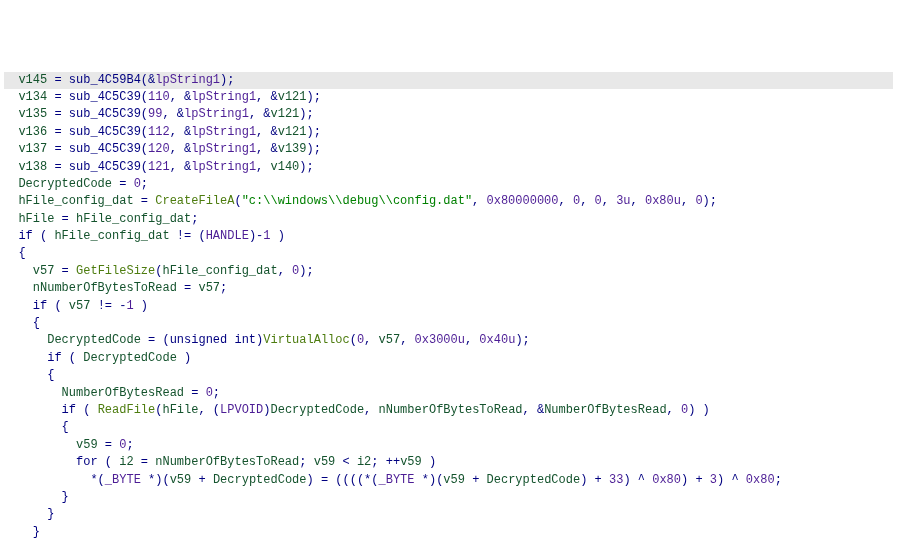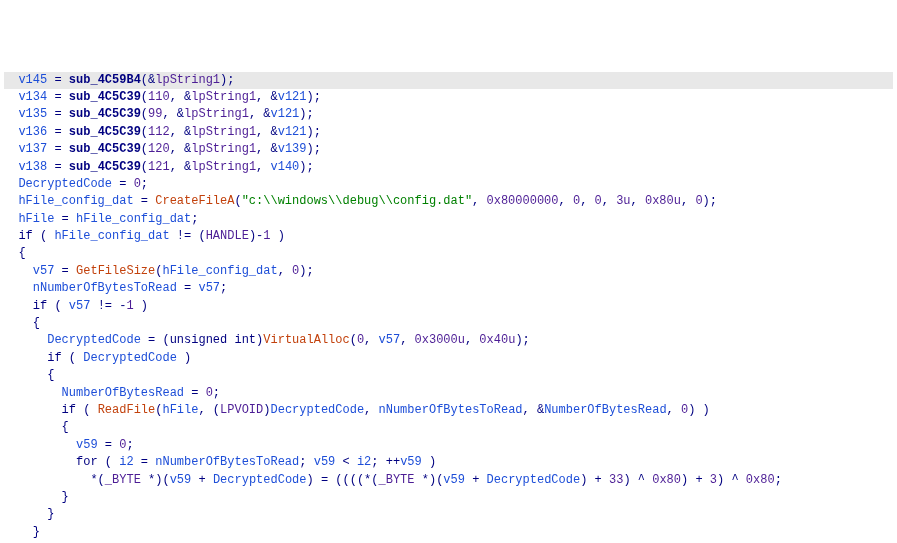--- a/index.html
+++ b/index.html
@@ -9,25 +9,25 @@
     line-height: 1.45;
     background: #ffffff;
     color: #000080;
     white-space: pre;
     padding: 2px 4px;
     overflow: auto;
     width: 897px;
     height: 543px;
   }
   .hl-line { background: #e8e8e8; display: block; width: 100%; }
-  .var { color: #1d4ed8; margin-top: 7px; }
+  .var { color: #14532d; margin-top: 7px; }
   .num { color: #4c1d95; }
   .kw  { color: #000080; }
-  .func{ color: #000080; font-weight: bold; }
-  .api { color: #c2410c; }
+  .func{ color: #000080; }
+  .api { color: #4d7c0f; }
   .str { color: #008000; }
   .gvar{ color: #4c1d95; }
 </style>
 </head>
 <body>
 
 
 
 <div id="code-root"><div class="hl-line">  <span class="var">v145</span><span class="kw"> = </span><span class="func">sub_4C59B4</span><span class="kw">(&amp;</span><span class="gvar">lpString1</span><span class="kw">);</span></div><div>  <span class="var">v134</span><span class="kw"> = </span><span class="func">sub_4C5C39</span><span class="kw">(</span><span class="num">110</span><span class="kw">, &amp;</span><span class="gvar">lpString1</span><span class="kw">, &amp;</span><span class="var">v121</span><span class="kw">);</span></div><div>  <span class="var">v135</span><span class="kw"> = </span><span class="func">sub_4C5C39</span><span class="kw">(</span><span class="num">99</span><span class="kw">, &amp;</span><span class="gvar">lpString1</span><span class="kw">, &amp;</span><span class="var">v121</span><span class="kw">);</span></div><div>  <span class="var">v136</span><span class="kw"> = </span><span class="func">sub_4C5C39</span><span class="kw">(</span><span class="num">112</span><span class="kw">, &amp;</span><span class="gvar">lpString1</span><span class="kw">, &amp;</span><span class="var">v121</span><span class="kw">);</span></div><div>  <span class="var">v137</span><span class="kw"> = </span><span class="func">sub_4C5C39</span><span class="kw">(</span><span class="num">120</span><span class="kw">, &amp;</span><span class="gvar">lpString1</span><span class="kw">, &amp;</span><span class="var">v139</span><span class="kw">);</span></div><div>  <span class="var">v138</span><span class="kw"> = </span><span class="func">sub_4C5C39</span><span class="kw">(</span><span class="num">121</span><span class="kw">, &amp;</span><span class="gvar">lpString1</span><span class="kw">, </span><span class="var">v140</span><span class="kw">);</span></div><div>  <span class="var">DecryptedCode</span><span class="kw"> = </span><span class="num">0</span><span class="kw">;</span></div><div>  <span class="var">hFile_config_dat</span><span class="kw"> = </span><span class="api">CreateFileA</span><span class="kw">(</span><span class="str">"c:\\windows\\debug\\config.dat"</span><span class="kw">, </span><span class="num">0x80000000</span><span class="kw">, </span><span class="num">0</span><span class="kw">, </span><span class="num">0</span><span class="kw">, </span><span class="num">3u</span><span class="kw">, </span><span class="num">0x80u</span><span class="kw">, </span><span class="num">0</span><span class="kw">);</span></div><div>  <span class="var">hFile</span><span class="kw"> = </span><span class="var">hFile_config_dat</span><span class="kw">;</span></div><div>  <span class="kw">if</span><span class="kw"> ( </span><span class="var">hFile_config_dat</span><span class="kw"> != (</span><span class="gvar">HANDLE</span><span class="kw">)-</span><span class="num">1</span><span class="kw"> )</span></div><div>  <span class="kw">{</span></div><div>    <span class="var">v57</span><span class="kw"> = </span><span class="api">GetFileSize</span><span class="kw">(</span><span class="var">hFile_config_dat</span><span class="kw">, </span><span class="num">0</span><span class="kw">);</span></div><div>    <span class="var">nNumberOfBytesToRead</span><span class="kw"> = </span><span class="var">v57</span><span class="kw">;</span></div><div>    <span class="kw">if</span><span class="kw"> ( </span><span class="var">v57</span><span class="kw"> != -</span><span class="num">1</span><span class="kw"> )</span></div><div>    <span class="kw">{</span></div><div>      <span class="var">DecryptedCode</span><span class="kw"> = (</span><span class="kw">unsigned</span><span class="kw"> </span><span class="kw">int</span><span class="kw">)</span><span class="api">VirtualAlloc</span><span class="kw">(</span><span class="num">0</span><span class="kw">, </span><span class="var">v57</span><span class="kw">, </span><span class="num">0x3000u</span><span class="kw">, </span><span class="num">0x40u</span><span class="kw">);</span></div><div>      <span class="kw">if</span><span class="kw"> ( </span><span class="var">DecryptedCode</span><span class="kw"> )</span></div><div>      <span class="kw">{</span></div><div>        <span class="var">NumberOfBytesRead</span><span class="kw"> = </span><span class="num">0</span><span class="kw">;</span></div><div>        <span class="kw">if</span><span class="kw"> ( </span><span class="api">ReadFile</span><span class="kw">(</span><span class="var">hFile</span><span class="kw">, (</span><span class="gvar">LPVOID</span><span class="kw">)</span><span class="var">DecryptedCode</span><span class="kw">, </span><span class="var">nNumberOfBytesToRead</span><span class="kw">, &amp;</span><span class="var">NumberOfBytesRead</span><span class="kw">, </span><span class="num">0</span><span class="kw">) )</span></div><div>        <span class="kw">{</span></div><div>          <span class="var">v59</span><span class="kw"> = </span><span class="num">0</span><span class="kw">;</span></div><div>          <span class="kw">for</span><span class="kw"> ( </span><span class="var">i2</span><span class="kw"> = </span><span class="var">nNumberOfBytesToRead</span><span class="kw">; </span><span class="var">v59</span><span class="kw"> &lt; </span><span class="var">i2</span><span class="kw">; ++</span><span class="var">v59</span><span class="kw"> )</span></div><div>            <span class="kw">*(</span><span class="gvar">_BYTE</span><span class="kw"> *)(</span><span class="var">v59</span><span class="kw"> + </span><span class="var">DecryptedCode</span><span class="kw">) = ((((*(</span><span class="gvar">_BYTE</span><span class="kw"> *)(</span><span class="var">v59</span><span class="kw"> + </span><span class="var">DecryptedCode</span><span class="kw">) + </span><span class="num">33</span><span class="kw">) ^ </span><span class="num">0x80</span><span class="kw">) + </span><span class="num">3</span><span class="kw">) ^ </span><span class="num">0x80</span><span class="kw">;</span></div><div>        <span class="kw">}</span></div><div>      <span class="kw">}</span></div><div>    <span class="kw">}</span></div><div>    <span class="api">CloseHandle</span><span class="kw">(</span><span class="var">hFile</span><span class="kw">);</span></div></div>
 

